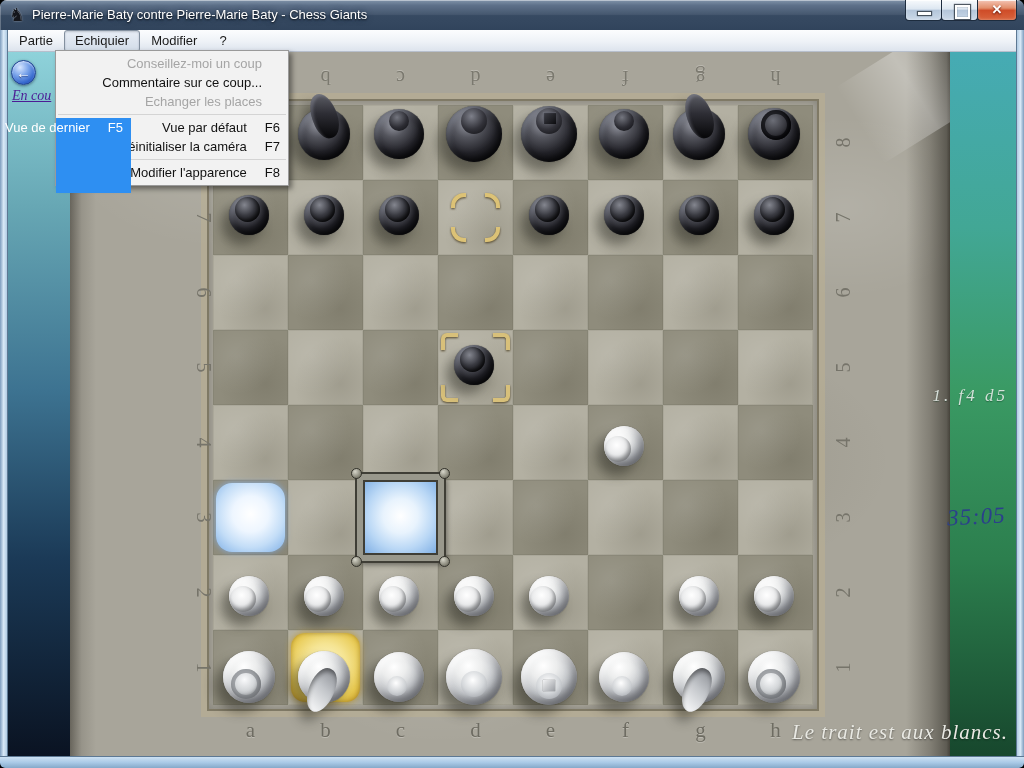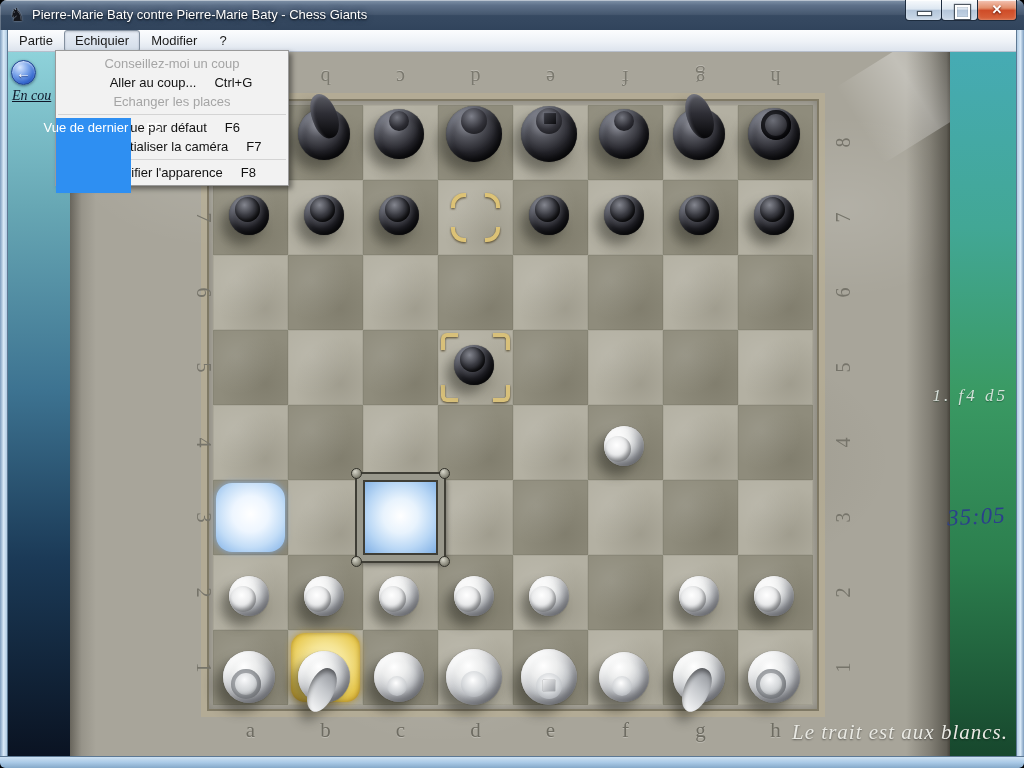--- a/index.html
+++ b/index.html
@@ -33,22 +33,22 @@
   .menubar { position:absolute; left:0; top:30px; width:1024px; height:22px; display:flex; align-items:center;
     padding-left:8px; background:linear-gradient(180deg,#fcfdfe 0%,#eef2f7 55%,#dde4ed 100%);
     border-bottom:1px solid #b7bfcc; font-size:13px; color:#1a1a1a; }
   .menu-item { padding:1px 10px; line-height:18px; border:1px solid transparent; border-radius:3px; }
   .menu-item.active { border-color:#83909f; background:linear-gradient(180deg,#e8eef6,#d2dce8);
     box-shadow:inset 0 1px 2px rgba(50,60,80,.25); }
 
   
   .dropdown { position:absolute; left:55px; top:50px; width:234px; background:#f2f2f2;
     border:1px solid #9a9a9a; box-shadow:3px 3px 5px rgba(0,0,0,.42); padding:3px 0; z-index:300; font-size:13px; }
-  .dd-item { height:19px; line-height:19px; display:flex; justify-content:center;
-    padding:0 0 0 18px; color:#121212; white-space:nowrap; }
+  .dd-item { height:19px; line-height:19px; display:flex; justify-content:flex-end;
+    padding:0 8px 0 18px; color:#121212; white-space:nowrap; }
   .dd-item .sc { margin-left:18px; }
   .dd-item.disabled { color:#a5a5a5; }
   .dd-item.hl { background:#2e8ff2; color:#fff; }
   .dd-sep { height:1px; background:#d4d4d4; margin:3px 2px; }
 
   
   .frame-left, .frame-right { position:absolute; top:30px; width:8px; height:726px;
     background:linear-gradient(90deg,#7d9cbd 0%,#d9e9f7 45%,#a3c2dd 100%); }
   .frame-left { left:0; box-shadow:inset -1px 0 0 #5d7893; }
   .frame-right { left:1016px; background:linear-gradient(90deg,#a3c2dd 0%,#d9e9f7 55%,#7d9cbd 100%);
@@ -173,21 +173,21 @@
   .rank-label.right { transform:rotate(-90deg); }
 
   
   .back-button { position:absolute; left:3px; top:8px; width:25px; height:25px; border-radius:50%;
     border:1px solid #1e3f8f; z-index:10;
     background:radial-gradient(circle at 35% 28%, #d6e6ff 0%, #7aa4ea 38%, #3265cc 72%, #1c40a0 100%);
     box-shadow:0 1px 3px rgba(0,10,40,.5), inset 0 1px 2px rgba(255,255,255,.7); }
   .back-button::after { content:"←"; position:absolute; width:100%; text-align:center; line-height:23px;
     color:#fff; font-size:15px; font-weight:bold; text-shadow:0 1px 1px rgba(10,30,90,.8); }
   .state-text { position:absolute; left:4px; top:36px; font-family:"Liberation Serif",serif; font-style:italic;
-    font-size:14px; color:#0f172a; text-decoration:underline; z-index:10; white-space:nowrap; }
+    font-size:14px; color:#4c1d95; text-decoration:underline; z-index:10; white-space:nowrap; }
   .moves-text { position:absolute; right:8px; top:334px; font-family:"Liberation Serif",serif; font-style:italic;
     font-size:17px; letter-spacing:3px; color:rgba(233,240,236,.88); z-index:10; text-shadow:0 1px 1px rgba(0,40,20,.4); }
   .clock-text { position:absolute; right:10px; top:452px; font-family:"Liberation Serif",serif; font-style:italic;
     font-size:23px; color:#2b3f8c; z-index:10; transform:rotate(-3deg); letter-spacing:1px; }
   .status-text { position:absolute; right:8px; top:668px; font-family:"Liberation Serif",serif; font-style:italic;
     font-size:21px; color:#e9e9e3; z-index:10; letter-spacing:1px; text-shadow:0 1px 2px rgba(0,0,0,.45); }
 </style>
 </head>
 <body>
 
@@ -392,22 +392,22 @@
   <div class="frame-left"></div>
   <div class="frame-right"></div>
   <div class="frame-bottom"></div>
 
   <div class="dropdown" id="dropdown">
       <div class="dd-item disabled">
         <span>Conseillez-moi un coup</span>
         <span class="sc"></span>
       </div>
       <div class="dd-item">
-        <span>Aller au coup...</span>
-        <span class="sc">Ctrl+G</span>
+        <span>Commentaire sur ce coup...</span>
+        <span class="sc"></span>
       </div>
       <div class="dd-item disabled">
         <span>Echanger les places</span>
         <span class="sc"></span>
       </div>
       <div class="dd-sep"></div>
       <div class="dd-item hl">
         <span>Vue de dernier</span>
         <span class="sc">F5</span>
       </div>

